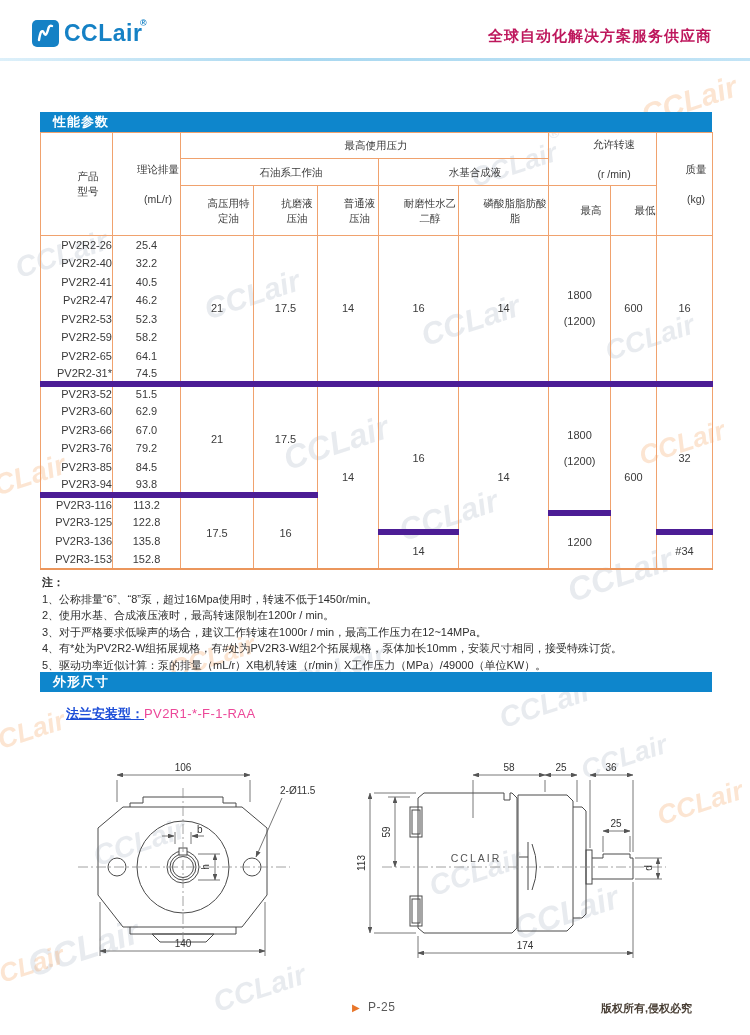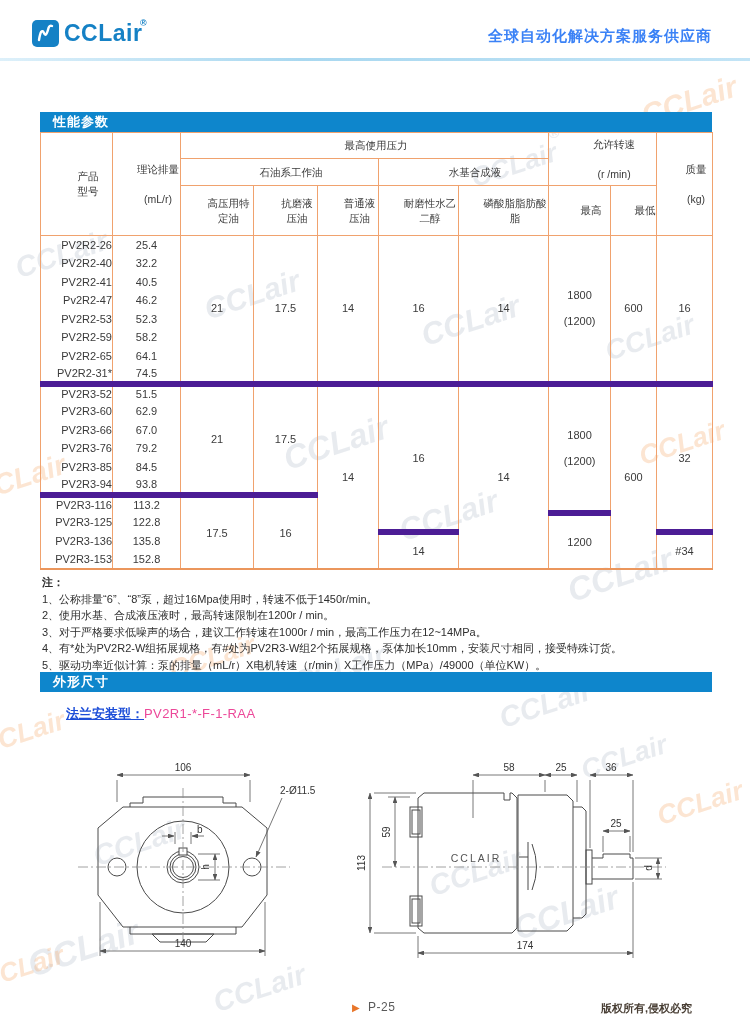--- a/index.html
+++ b/index.html
@@ -9,21 +9,21 @@
   
   .wm{position:absolute;font-weight:700;transform:rotate(-18deg);white-space:nowrap;
       font-style:italic;pointer-events:none;z-index:0;}
   .wm.gray{color:rgba(150,165,182,0.22);}
   .wm.orange{color:rgba(243,160,95,0.28);}
   .content{position:absolute;left:0;top:0;width:750px;height:1035px;z-index:1;}
   
   .logo-box{position:absolute;left:32px;top:20px;width:27px;height:27px;background:#1581c5;border-radius:5px;}
   .logo-text{position:absolute;left:64px;top:20px;font-size:23px;font-weight:700;color:#1581c5;letter-spacing:0.5px;}
   .logo-reg{position:absolute;left:140px;top:18px;font-size:9px;color:#1581c5;font-weight:700;}
-  .tagline{position:absolute;right:38px;top:27px;font-size:15px;font-weight:700;color:#3b82f6;letter-spacing:1px;}
+  .tagline{position:absolute;right:38px;top:27px;font-size:15px;font-weight:700;color:#be185d;letter-spacing:1px;}
   .head-rule{position:absolute;left:0;top:58px;width:750px;height:3px;
              background:linear-gradient(90deg,#ddf0fa 0%,#a9d8f0 40%,#c2e4f6 100%);}
   
   .bar{position:absolute;left:40px;width:672px;height:20px;background:#0e86cc;color:#fff;
        font-size:13px;font-weight:700;line-height:20px;padding-left:13px;box-sizing:border-box;letter-spacing:1px;}
   
   .tbl-wrap{position:absolute;left:40px;top:132px;width:672px;height:436px;}
   table{border-collapse:collapse;table-layout:fixed;width:672px;height:436px;
         border:1px solid #f0a26e;border-bottom:2px solid #eb965c;background:transparent;}
   th,td{font-weight:400;font-size:11px;color:#3a3a3a;text-align:center;vertical-align:middle;

